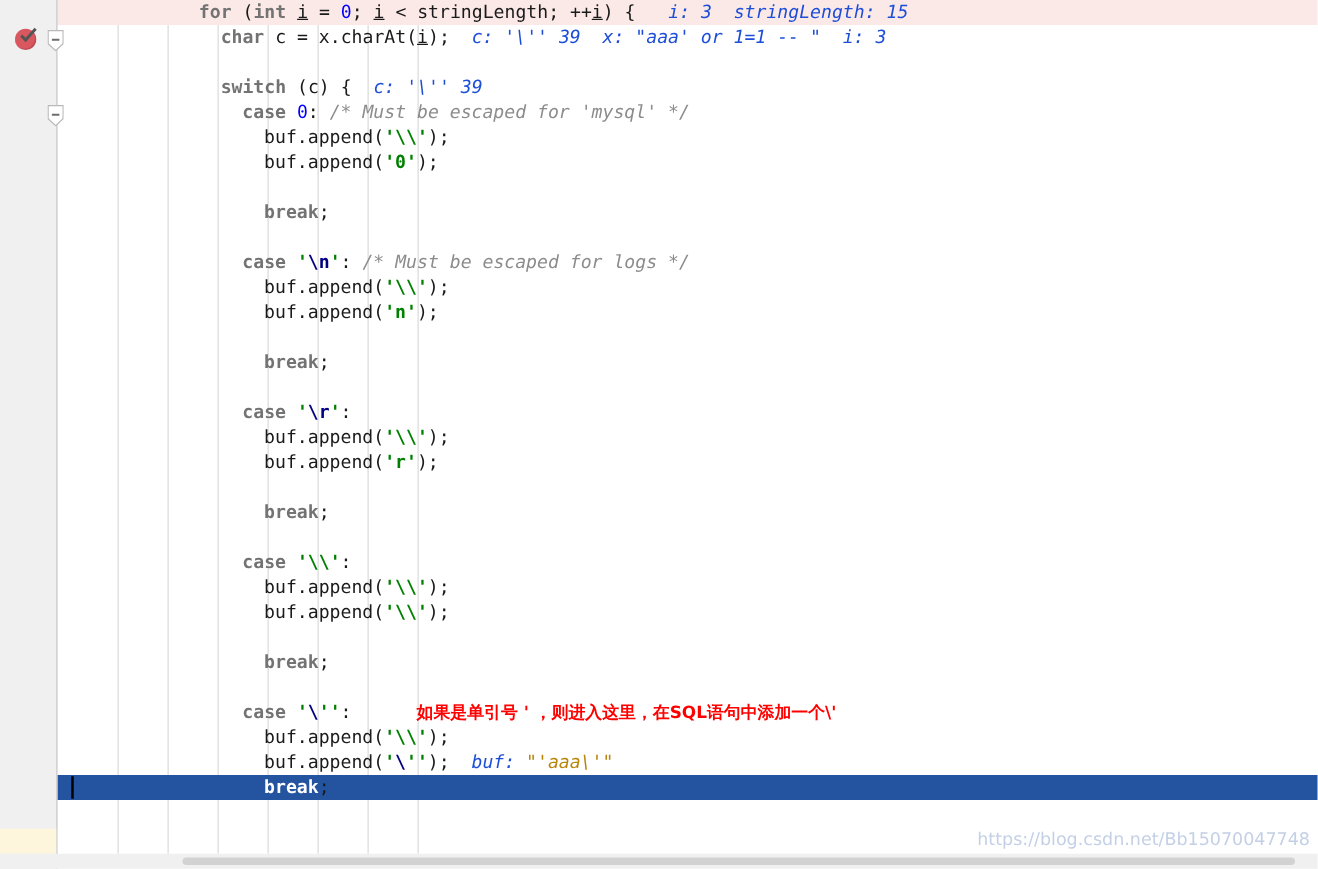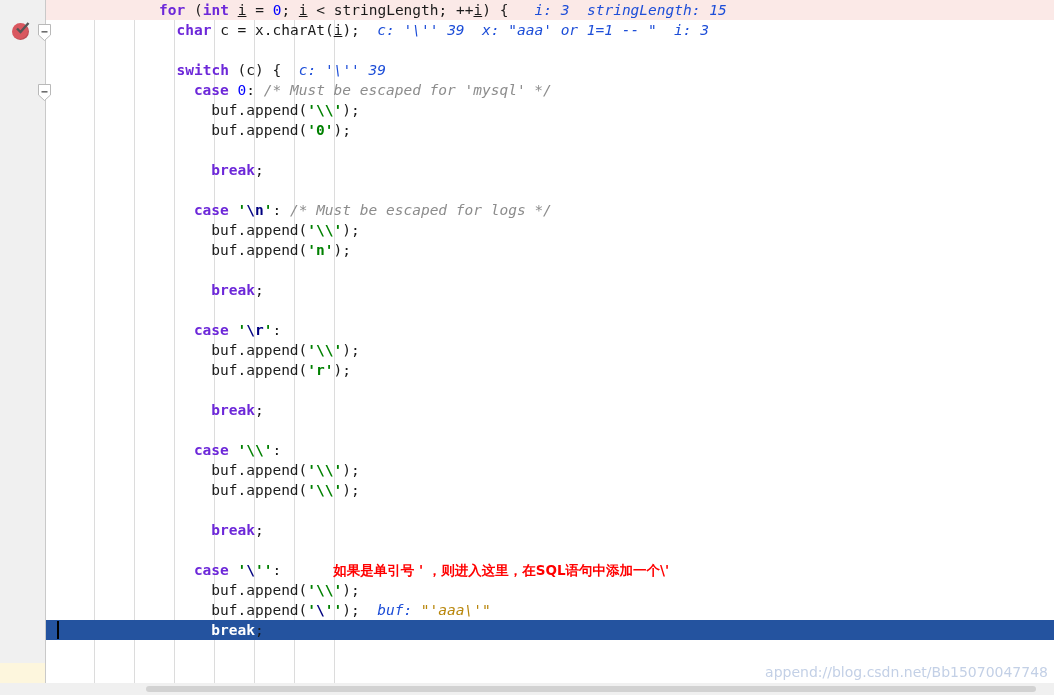--- a/index.html
+++ b/index.html
@@ -123,21 +123,21 @@
   .caret {
     position: absolute;
     left: 57px;
     top: 1px;
     width: 2px;
     height: 18px;
     background: #000000;
   }
 
   
-  .kw      { color: #6d28d9; font-weight: bold; }
+  .kw      { color: #737373; font-weight: bold; }
   .plain   { color: #1a1a1a; }
   .num     { color: #0000ff; }
   .str     { color: #008000; font-weight: bold; }
   .esc     { color: #000080; font-weight: bold; }
   .cmt     { color: #8c8c8c; font-style: italic; }
   .field   { text-decoration: underline; color: #1a1a1a; }
   .hint    { color: #1d4ed8; font-style: italic; }
   .hintval { color: #b8860b; font-style: italic; }
 
   .note-cn {
@@ -207,18 +207,18 @@
 
   <svg class="fold-marker m1" viewBox="0 0 13 17">
     <path d="M0.5 0.5 H12.5 V11 L6.5 16.5 L0.5 11 Z" fill="#ffffff" stroke="#b9b9b9"></path>
     <rect x="3.5" y="7" width="6" height="1.6" fill="#6e6e6e"></rect>
   </svg>
   <svg class="fold-marker m2" viewBox="0 0 13 17">
     <path d="M0.5 0.5 H12.5 V11 L6.5 16.5 L0.5 11 Z" fill="#ffffff" stroke="#b9b9b9"></path>
     <rect x="3.5" y="7" width="6" height="1.6" fill="#6e6e6e"></rect>
   </svg>
 
-  <div class="watermark">append://blog.csdn.net/Bb15070047748</div>
+  <div class="watermark">https://blog.csdn.net/Bb15070047748</div>
 
   <div class="hscroll-track"></div>
   <div class="hscroll-thumb"></div>
 
 </div>
 
 </body></html>

